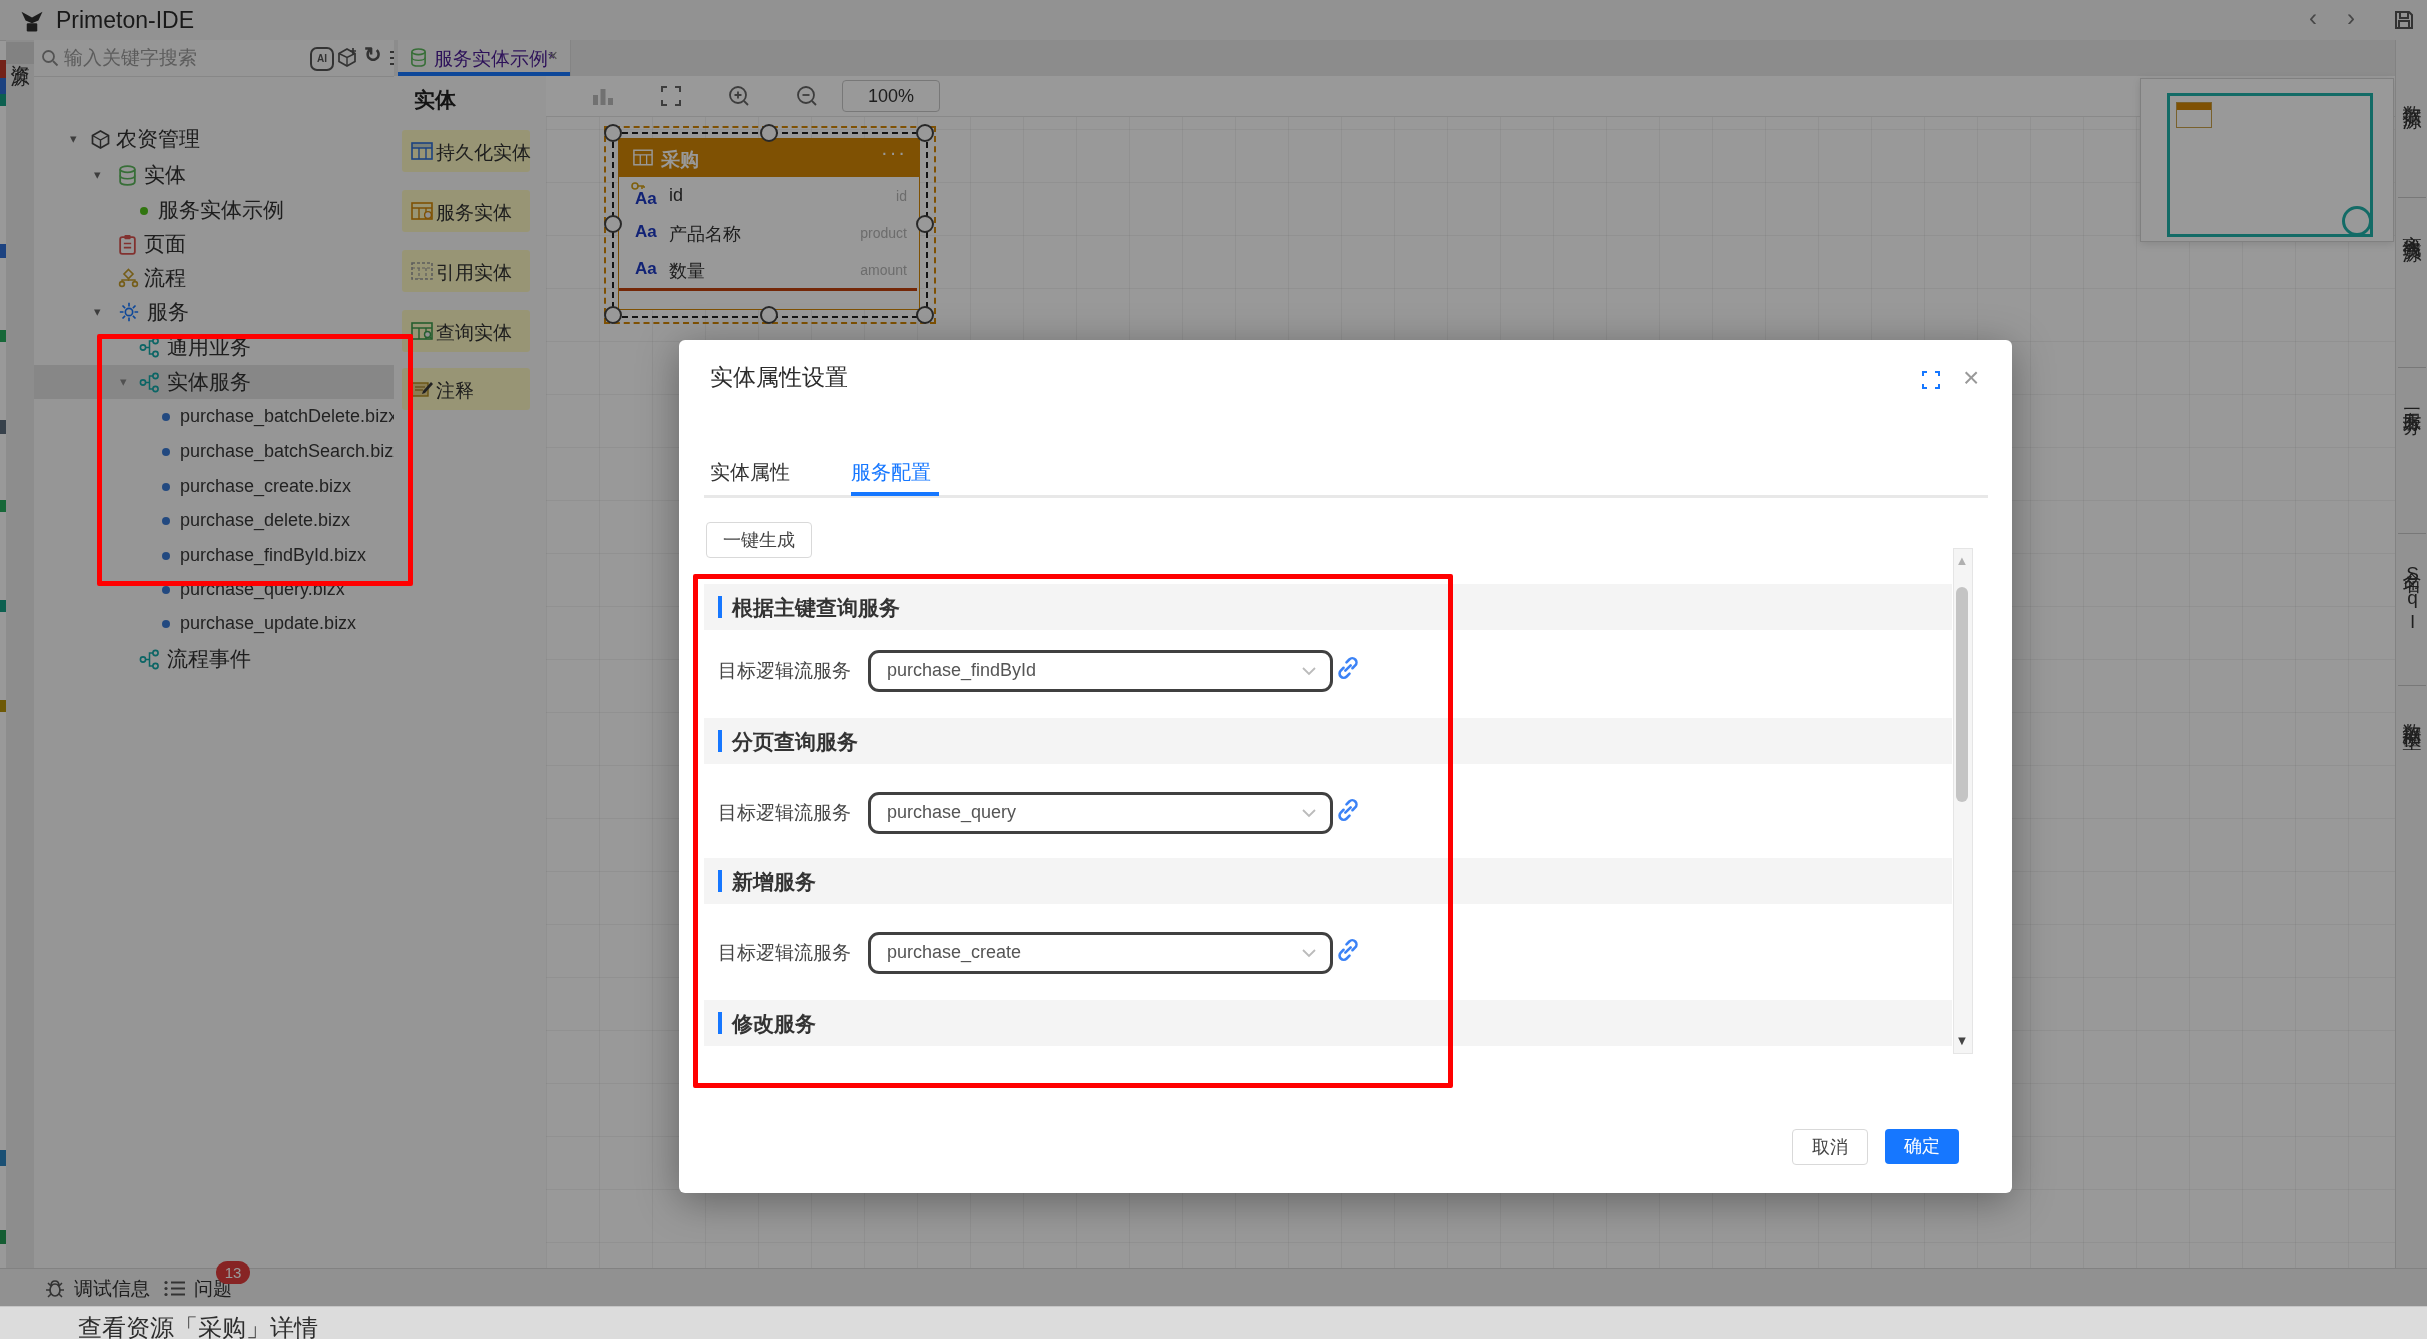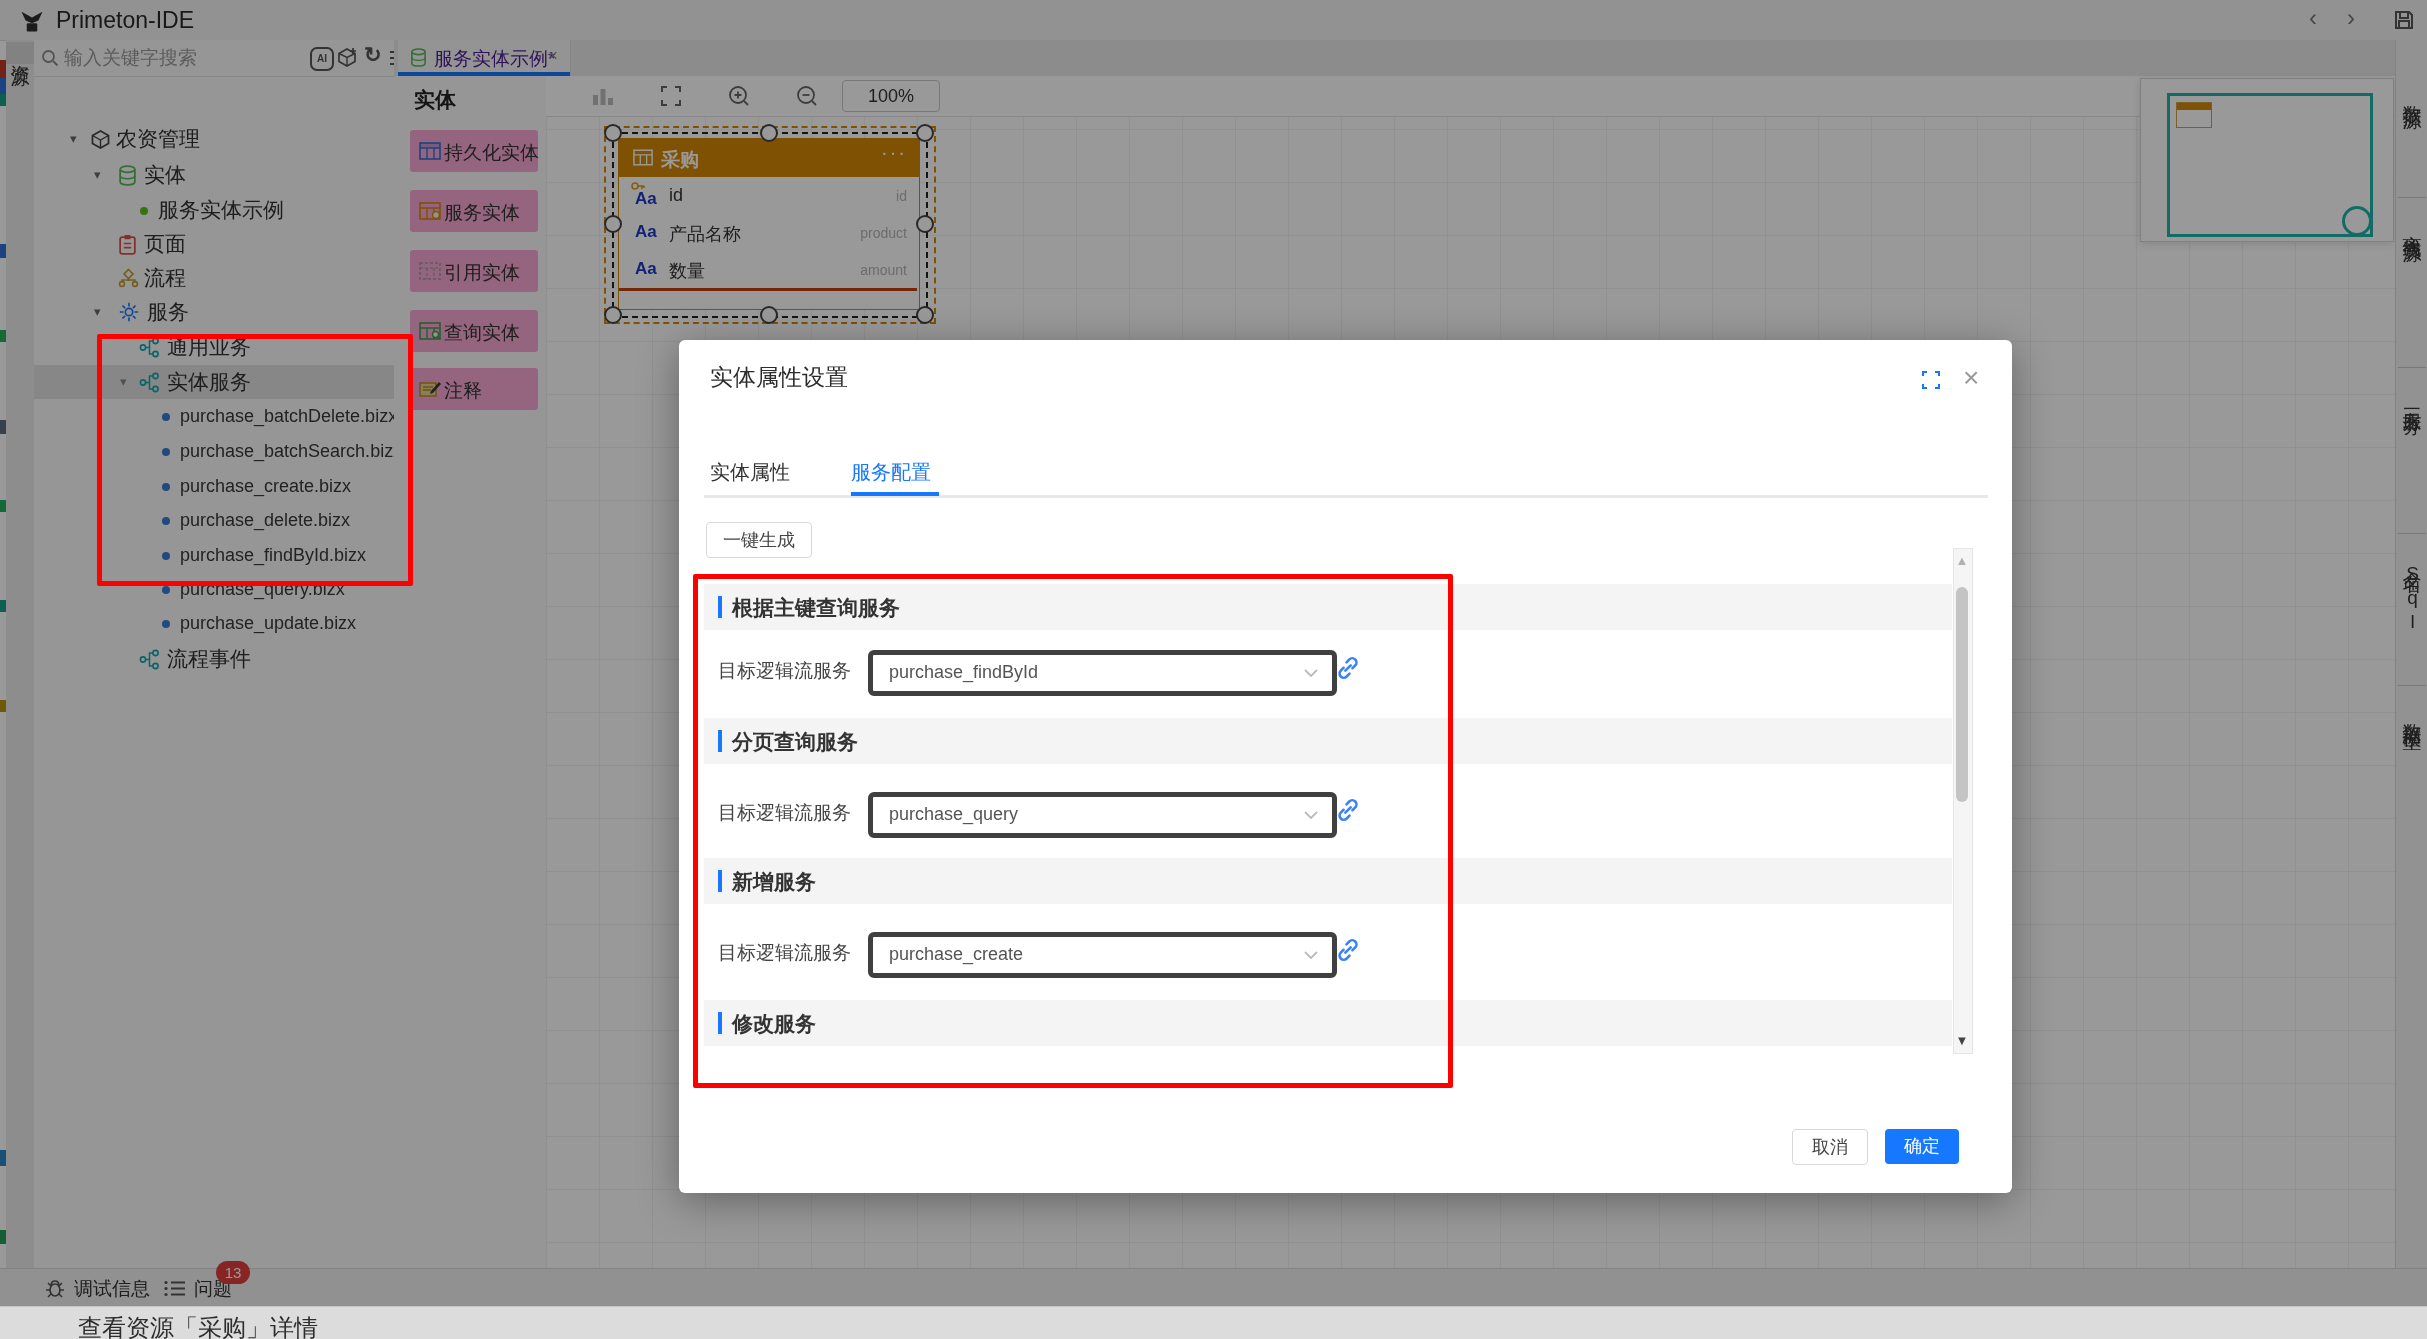--- a/index.html
+++ b/index.html
@@ -31,21 +31,21 @@
   .ticon{position:absolute;top:7px;}
   
   #tabbar{position:absolute;left:394px;top:40px;width:2001px;height:36px;background:#e9e9e9;border-bottom:1px solid #d8d8d8;}
   #etab{position:absolute;left:4px;top:0;width:172px;height:36px;background:#f7f7f7;border-right:1px solid #ddd;}
   #etab .lbl{position:absolute;left:36px;top:6px;font-size:19px;color:#4c1d95;}
   #etab .cls{position:absolute;left:150px;top:6px;font-size:17px;color:#888;}
   #etabline{position:absolute;left:4px;top:32px;width:172px;height:4px;background:#1677ff;}
   
   #palette{position:absolute;left:394px;top:76px;width:152px;height:1192px;background:#fbfbfb;border-right:1px solid #e0e0e0;}
   #palette .hdr{position:absolute;left:20px;top:10px;font-size:21px;font-weight:bold;color:#222;}
-  .pitem{position:absolute;left:16px;width:128px;height:42px;background:#f9a8d4;border-radius:3px;}
+  .pitem{position:absolute;left:8px;width:128px;height:42px;background:#fef9c3;border-radius:3px;}
   .pitem .pl{position:absolute;left:34px;top:10px;font-size:19px;color:#333;white-space:nowrap;}
   .pitem svg{position:absolute;left:9px;top:12px;}
   
   #canvas{position:absolute;left:546px;top:76px;width:1849px;height:1192px;background-color:#fff;
     background-image:linear-gradient(to right,rgba(0,0,0,.05) 1px,transparent 1px),linear-gradient(to bottom,rgba(0,0,0,.05) 1px,transparent 1px);
     background-size:53px 53px;}
   #ctoolbar{position:absolute;left:0;top:0;width:1849px;height:40px;background:#fff;border-bottom:1px solid #e5e5e5;}
   #zoombox{position:absolute;left:296px;top:4px;width:96px;height:30px;border:1px solid #c9c9c9;border-radius:4px;background:#fff;text-align:center;line-height:30px;font-size:18px;color:#333;}
   .sel-outer{position:absolute;border:2px dashed #d48806;}
   .sel-inner{position:absolute;border:2px dashed #222;}
@@ -81,21 +81,21 @@
   #mtitle{position:absolute;left:31px;top:22px;font-size:23px;color:#2b2b2b;font-weight:400;}
   .mtab{position:absolute;top:119px;font-size:20px;color:#333;}
   .mtab.active{color:#1677ff;}
   #mtabline{position:absolute;left:25px;top:155px;width:1284px;height:3px;background:#e8e8e8;}
   #mtabblue{position:absolute;left:172px;top:152px;width:88px;height:4px;background:#1677ff;z-index:2;}
   #genbtn{position:absolute;left:27px;top:182px;width:104px;height:34px;border:1px solid #d9d9d9;border-radius:4px;background:#fff;font-size:18px;color:#444;text-align:center;line-height:34px;}
   .band{position:absolute;left:25px;width:1248px;height:46px;background:#f4f4f4;}
   .band .bar{position:absolute;left:14px;top:12px;width:4px;height:22px;background:#1677ff;}
   .band .bt{position:absolute;left:28px;top:10px;font-size:21px;font-weight:bold;color:#333;}
   .frow-label{position:absolute;left:39px;font-size:19px;color:#444;}
-  .ddl{position:absolute;left:189px;width:459px;height:36px;border:5px solid #404040;border-radius:6px;background:#fff;}
+  .ddl{position:absolute;left:189px;width:459px;height:36px;border:3px solid #404040;border-radius:11px;background:#fff;}
   .ddl .dv{position:absolute;left:16px;top:7px;font-size:18px;color:#555;}
   .ddl svg{position:absolute;right:14px;top:14px;}
   .linkico{position:absolute;left:655px;}
   #mscroll{position:absolute;left:1274px;top:208px;width:18px;height:504px;background:#f5f5f5;border:1px solid #e5e5e5;}
   #mthumb{position:absolute;left:2px;top:38px;width:12px;height:215px;border-radius:6px;background:#c4c4c4;}
   .sarrow{position:absolute;left:0;width:16px;text-align:center;font-size:13px;}
   #cancelbtn{position:absolute;left:1113px;top:789px;width:74px;height:34px;border:1px solid #d9d9d9;border-radius:4px;background:#fff;font-size:18px;color:#444;text-align:center;line-height:34px;}
   #okbtn{position:absolute;left:1206px;top:789px;width:74px;height:35px;border:0;border-radius:4px;background:#1677ff;font-size:18px;color:#fff;text-align:center;line-height:35px;}
   .redbox{position:absolute;border:5px solid #ff0000;border-radius:2px;z-index:60;}
   

